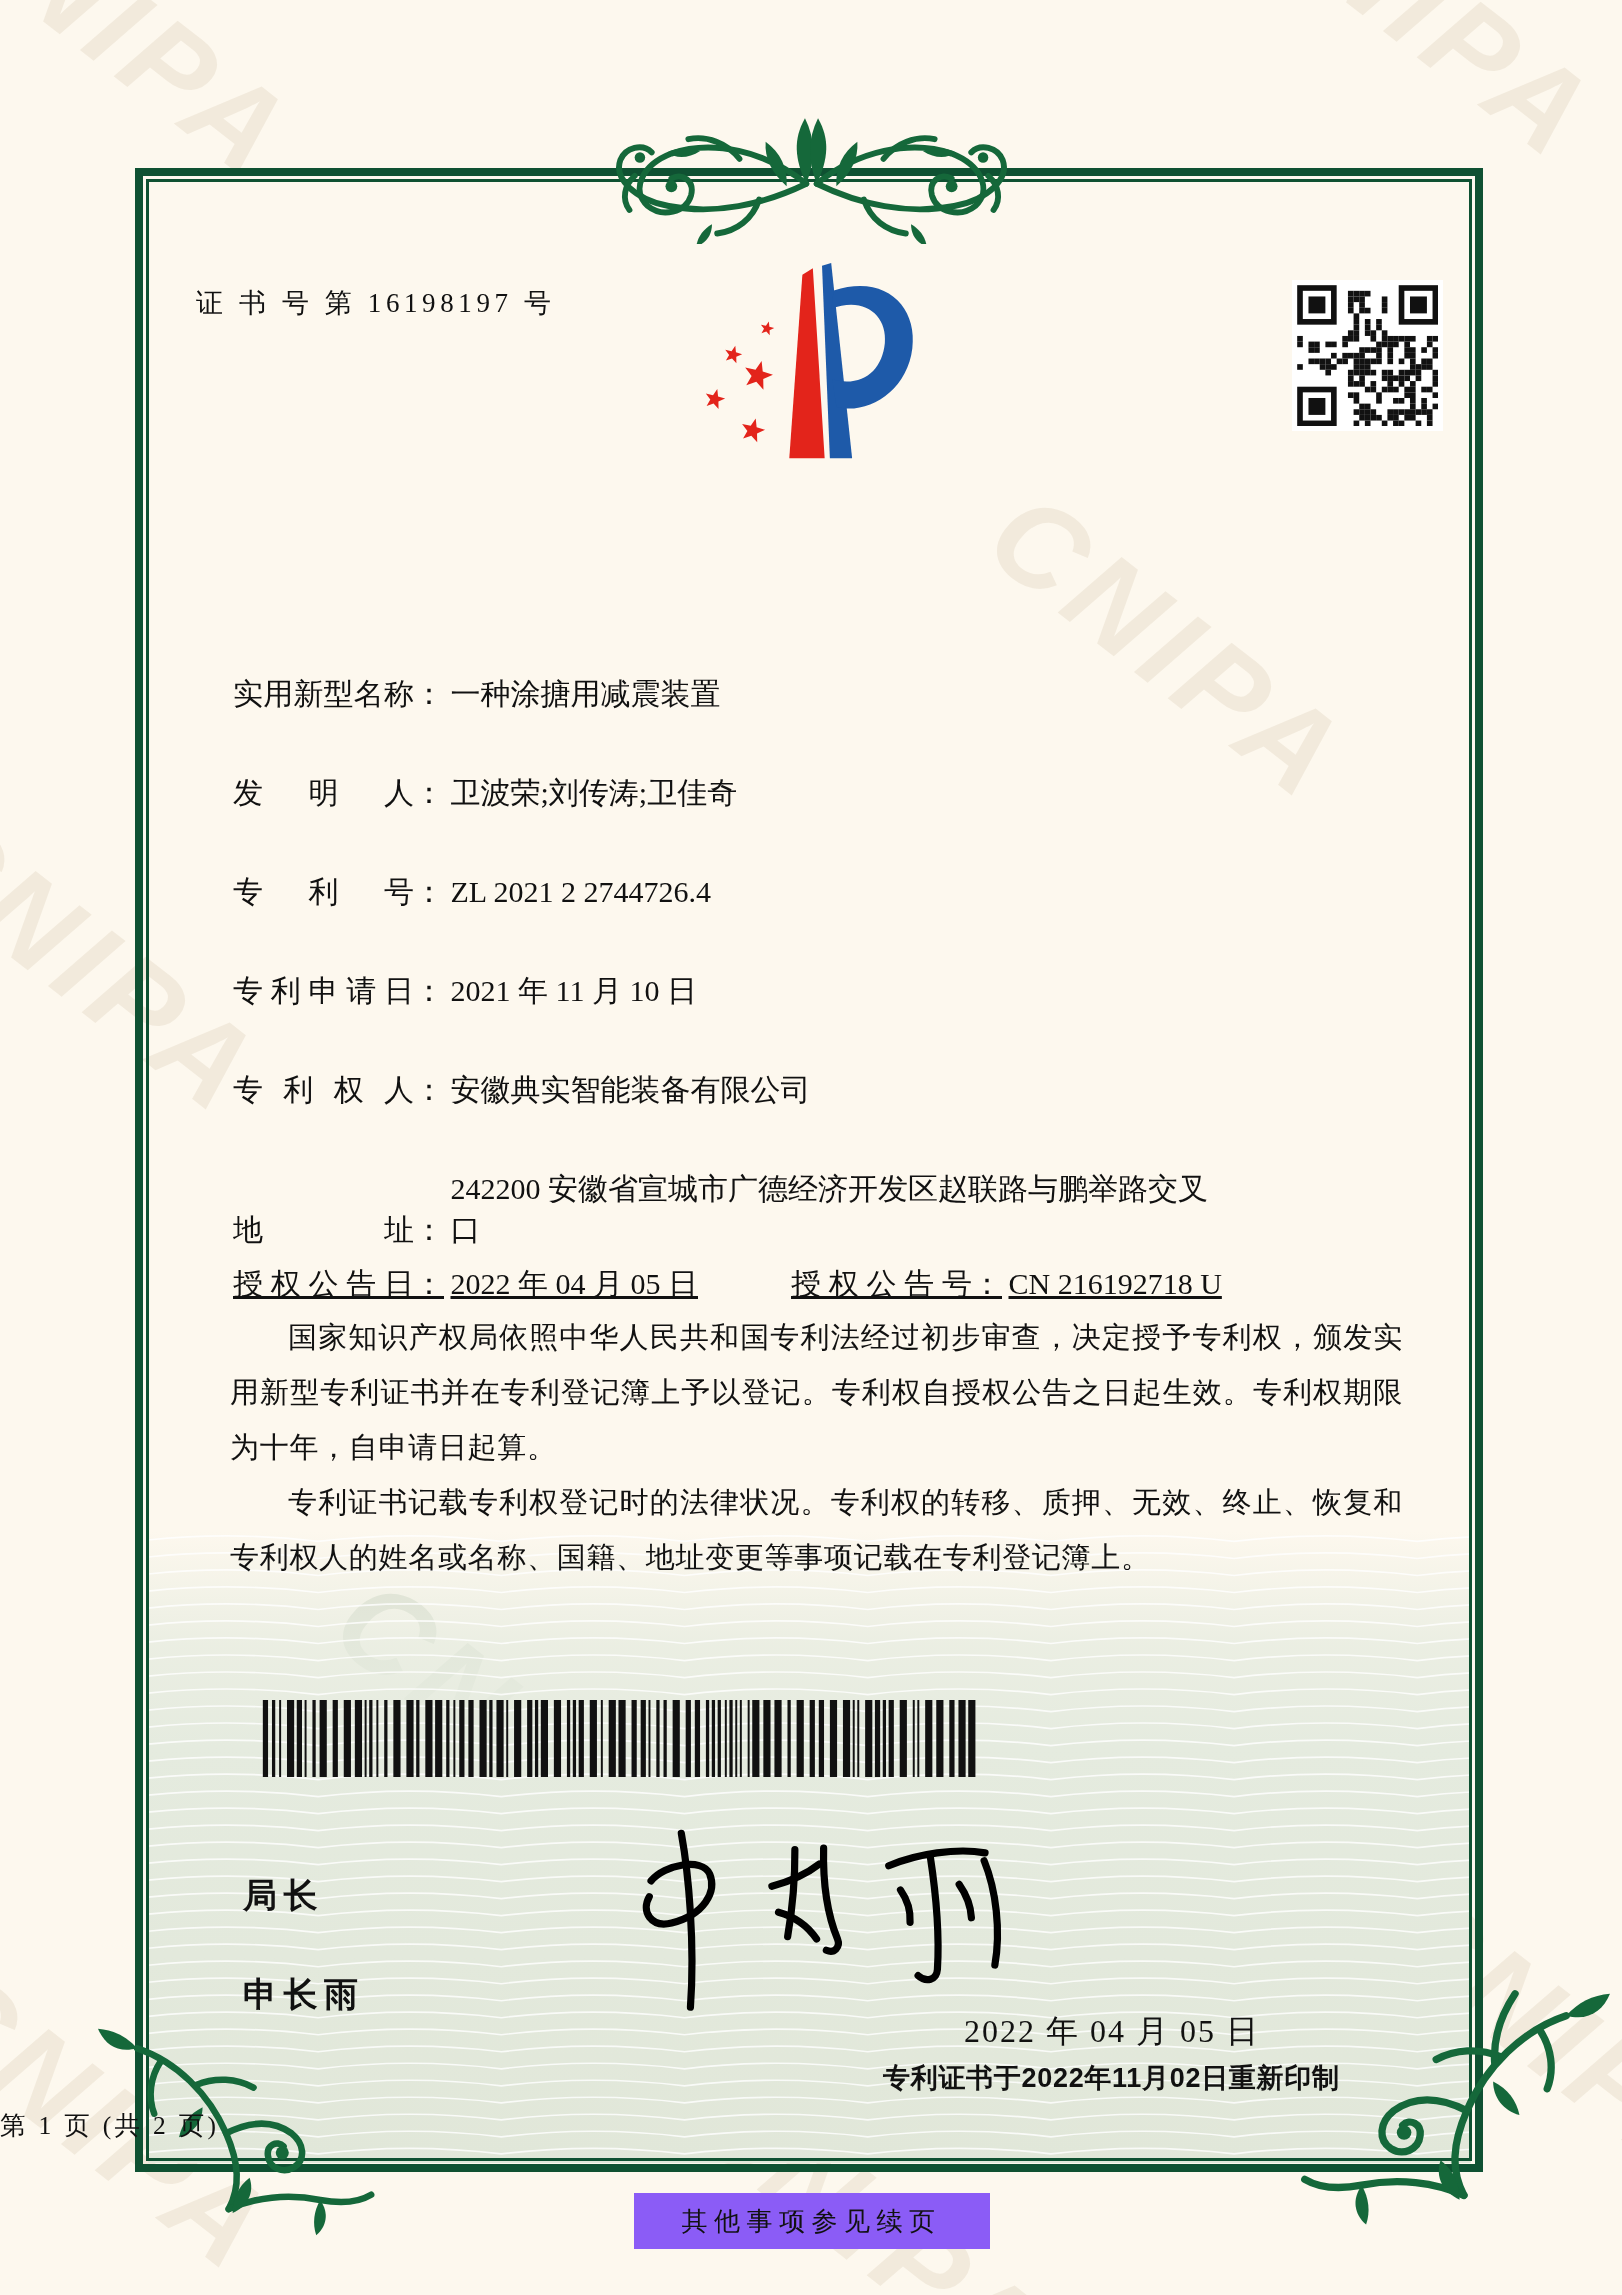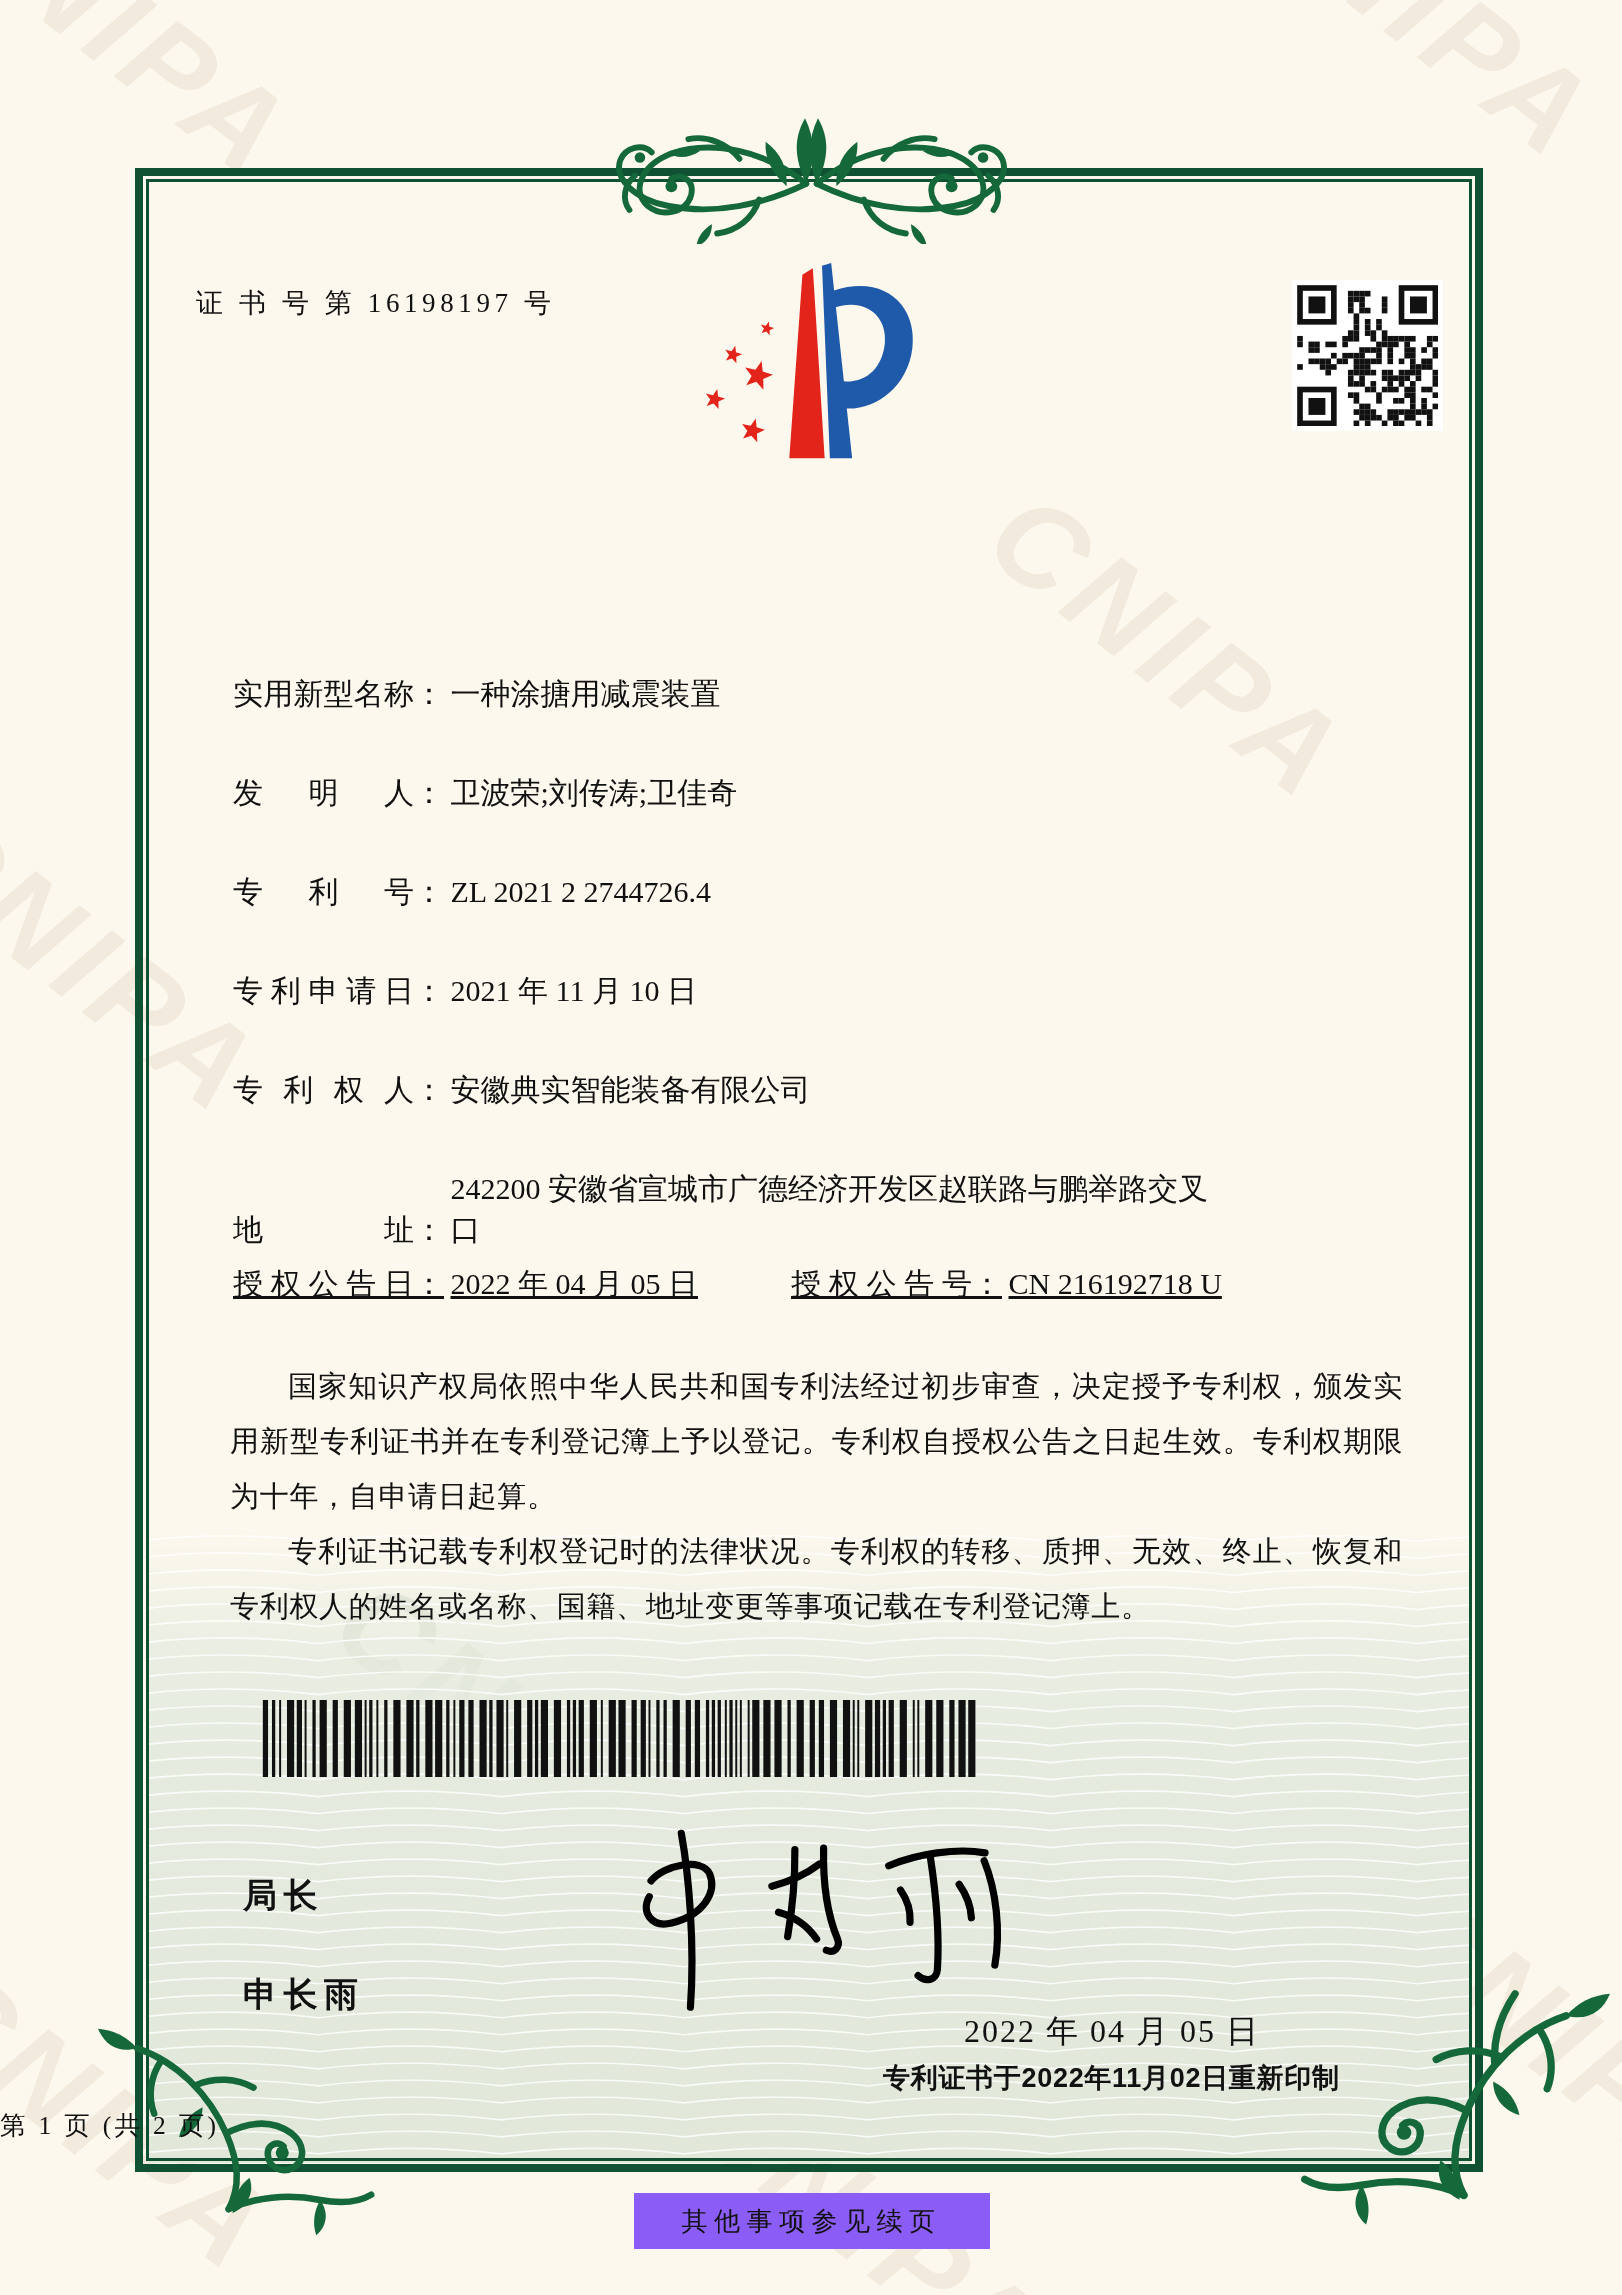--- a/index.html
+++ b/index.html
@@ -40,21 +40,21 @@
   .fields{position:absolute;left:233px;top:673px;width:1178px;z-index:5;font-size:30px;line-height:41px;}
   .frow{margin-bottom:58px;display:flex;align-items:flex-end;}
   .frow.tight{margin-bottom:13px;}
   .flabel{display:inline-block;width:181px;text-align:justify;text-align-last:justify;flex:0 0 181px;}
   .fcolon{display:inline-block;margin-right:6.5px;}
   .fvalue{display:inline-block;max-width:779px;}
   .grant-pair{display:flex;text-decoration:underline;}
   .grant-pair.second{margin-left:93px;}
 
   
-  .body-text{position:absolute;left:230px;top:1359px;width:1173px;z-index:5;
+  .body-text{position:absolute;left:230px;top:1310px;width:1173px;z-index:5;
       font-size:29px;line-height:55px;text-align:justify;letter-spacing:0.7px;}
   .body-text p{margin:0;text-indent:2em;}
 
   .barcode{position:absolute;left:262px;top:1700px;width:726px;height:77px;z-index:5;}
 
   .signer{position:absolute;left:243px;top:1873px;z-index:5;
       font-family:"Liberation Sans","DejaVu Sans",sans-serif;font-weight:bold;font-size:34px;letter-spacing:6.5px;}
   .signer .name{margin-top:53px;}
   .signature{position:absolute;left:602px;top:1806px;z-index:5;}
 

